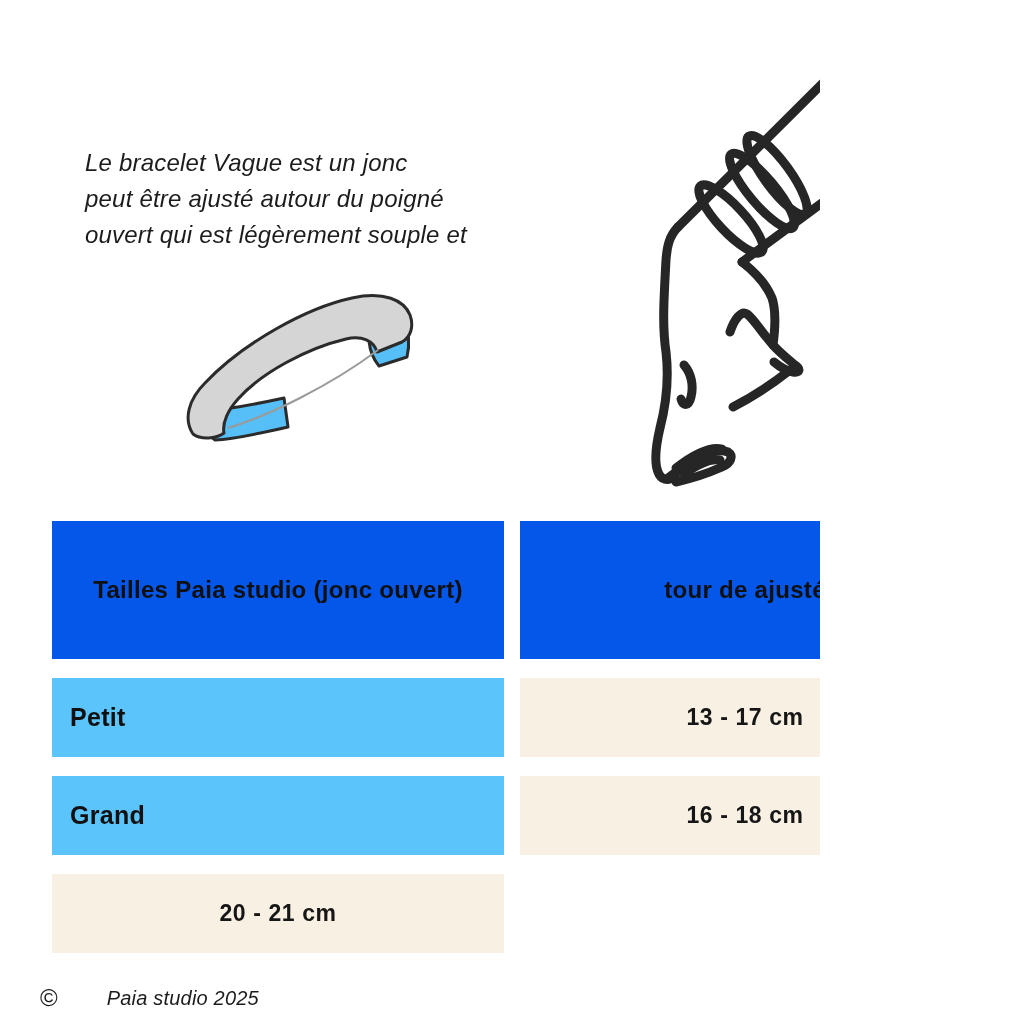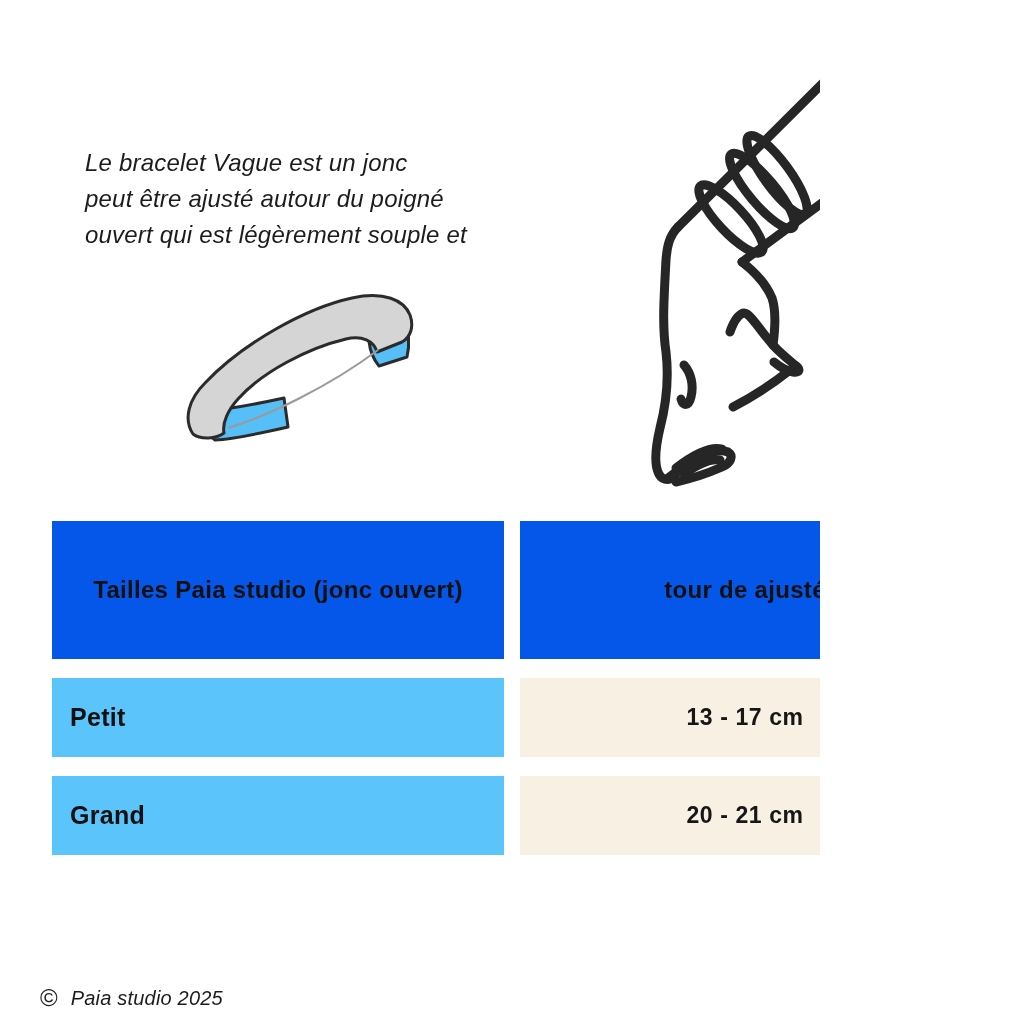--- a/index.html
+++ b/index.html
@@ -88,20 +88,21 @@
     font-style: normal;
     line-height: 1;
     color: #1c1c1c;
   }
   .footer .c-text {
     font-style: italic;
     font-weight: 500;
     font-size: 20px;
     letter-spacing: 0.2px;
     color: #1c1c1c;
+    margin-left: 36px;
   }
 </style>
 </head>
 <body>
 
 <div class="page">
 
   <div class="intro">
     <span>Le bracelet Vague est un jonc</span>
     <span>peut être ajusté autour du poigné</span>
@@ -158,20 +159,23 @@
     <div class="cell size">
       <span>Petit</span>
     </div>
     <div class="cell value">
       <span>13 - 17 cm</span>
     </div>
 
     <div class="cell size">
       <span>Grand</span>
     </div>
+    <div class="cell value">
+      <span>16 - 18 cm</span>
+    </div>
 
     <div class="cell value">
       <span>20 - 21 cm</span>
     </div>
   </div>
 
   <div class="footer">
     <span class="c-icon">©</span>
     <span class="c-text">Paia studio 2025</span>
   </div>

